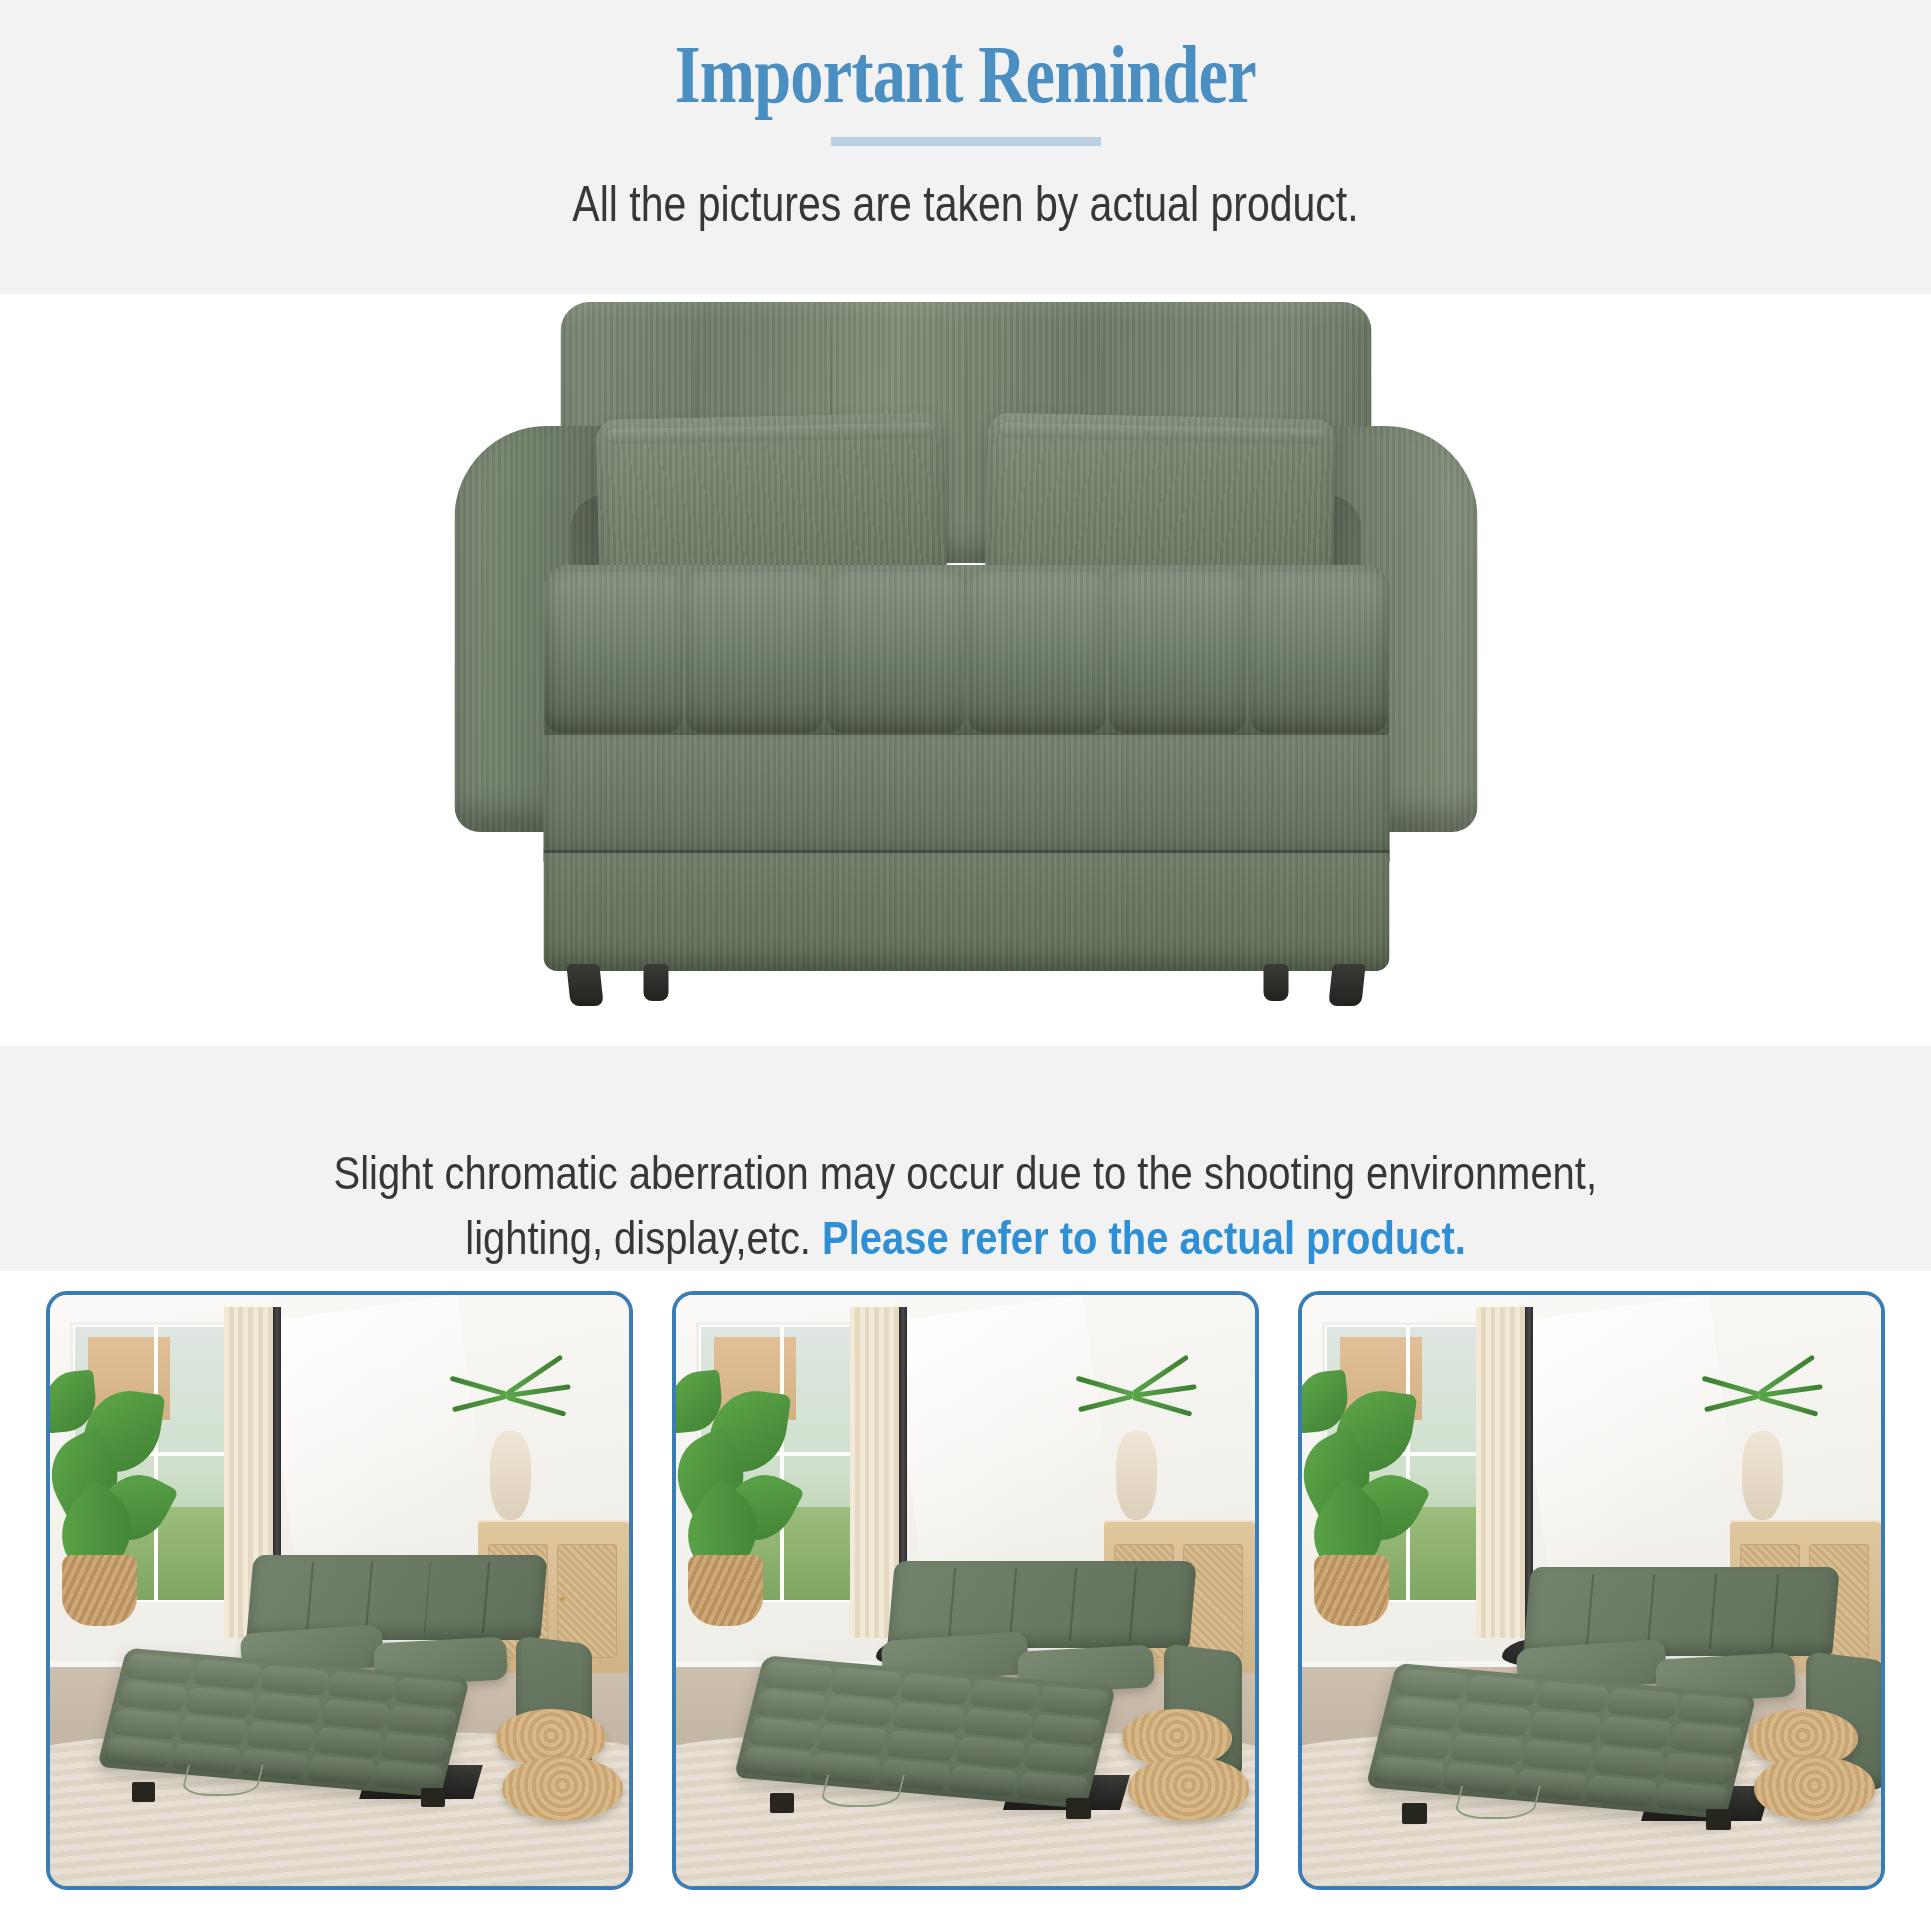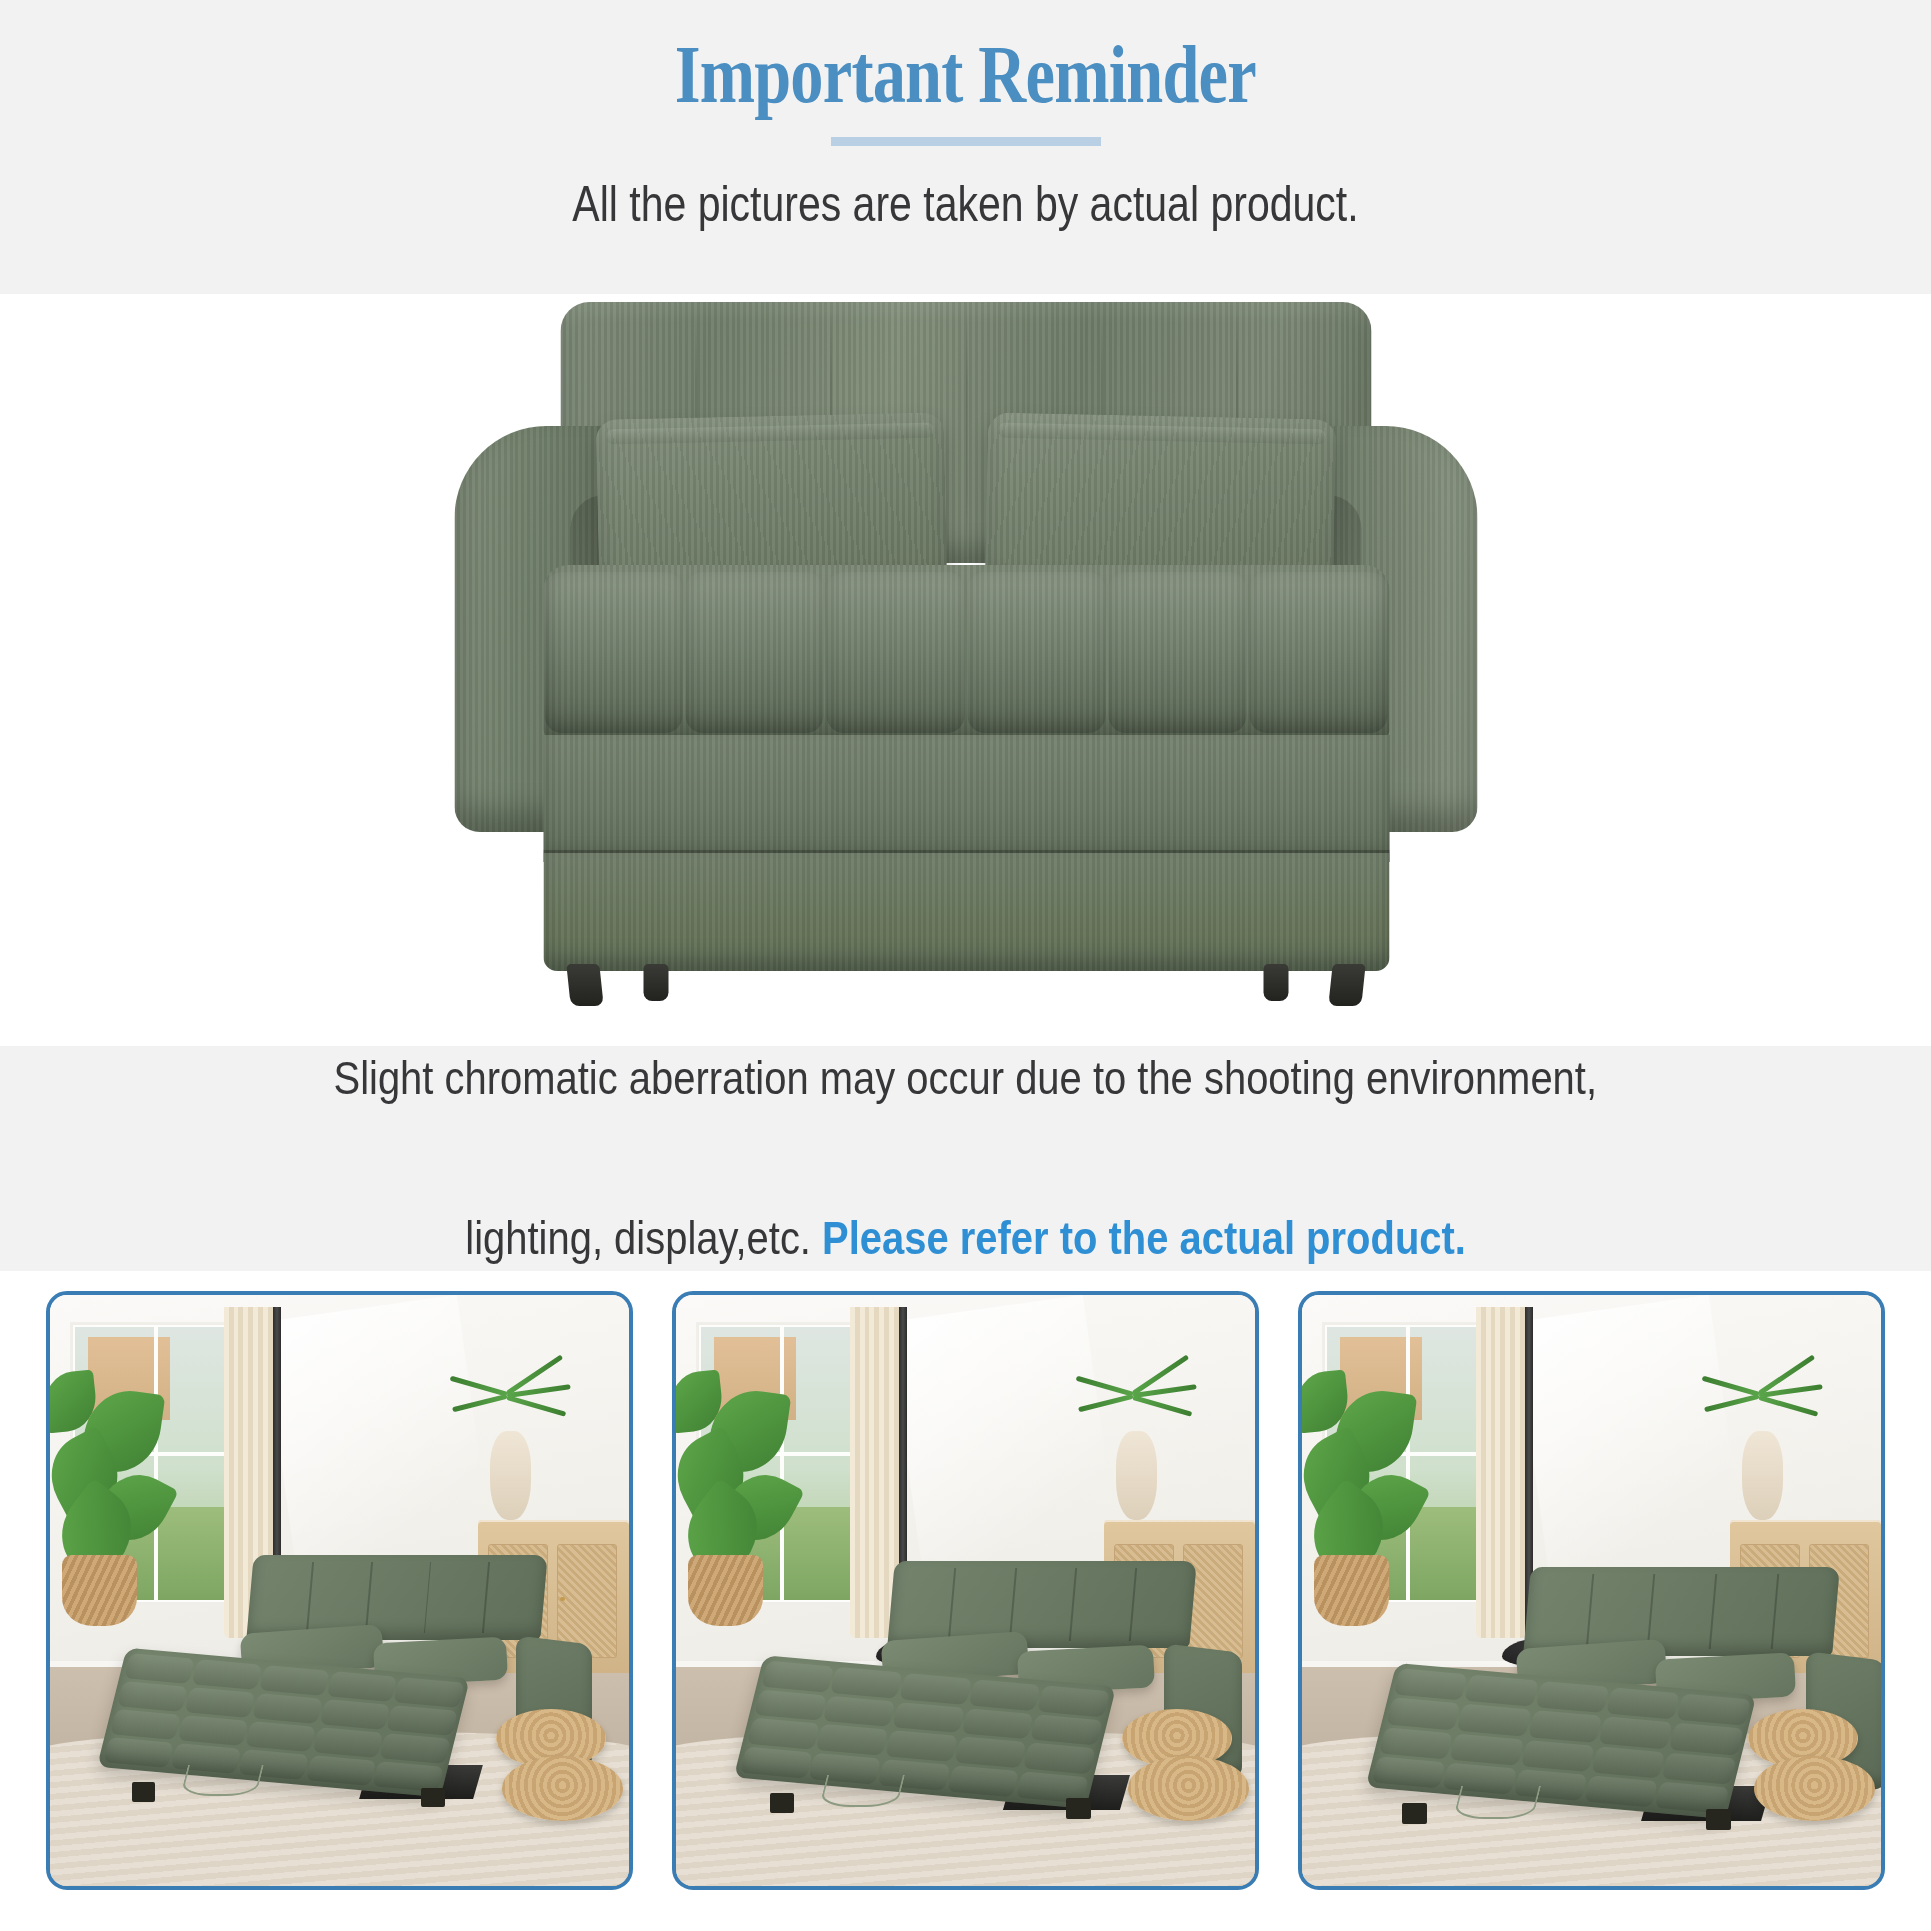--- a/index.html
+++ b/index.html
@@ -157,21 +157,21 @@
   }
   .leg.l1{ left:114px; transform:skewX(6deg); }
   .leg.l2{ left:189px; width:25px; height:37px; }
   .leg.r1{ right:189px; width:25px; height:37px; }
   .leg.r2{ right:114px; transform:skewX(-6deg); }
 
   
   .notice-band{
     position:absolute; left:0; top:1046px; width:1931px; height:225px;
     background:#f2f2f2;
-    display:flex; flex-direction:column; align-items:center; justify-content:space-between;
+    display:flex; flex-direction:column; align-items:center; justify-content:flex-end;
   }
   .notice-line{
     font-size:47px;
     color:#37373a;
     white-space:nowrap;
     transform:scaleX(0.85);
     line-height:1.38;
   }
   .notice-accent{ color:#2f8fd4; font-weight:bold; }
 

